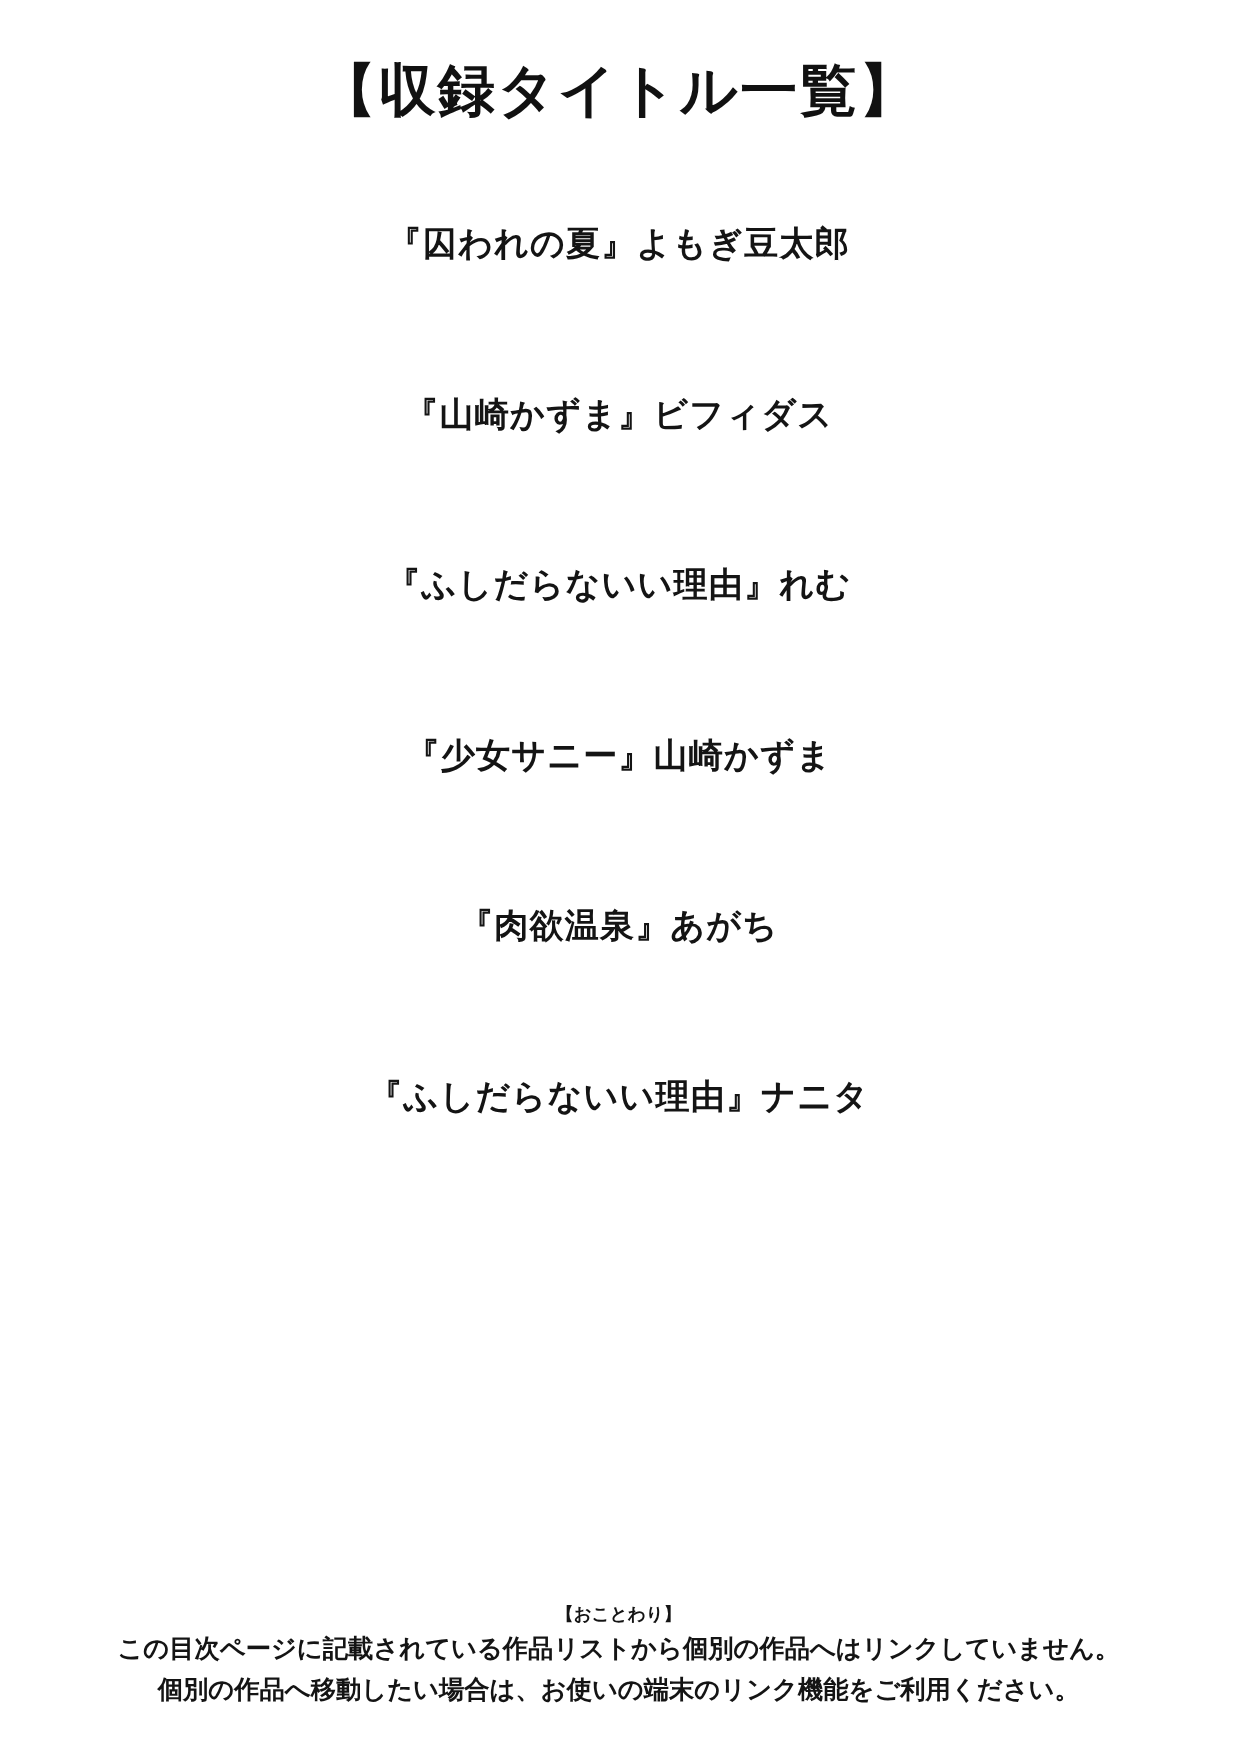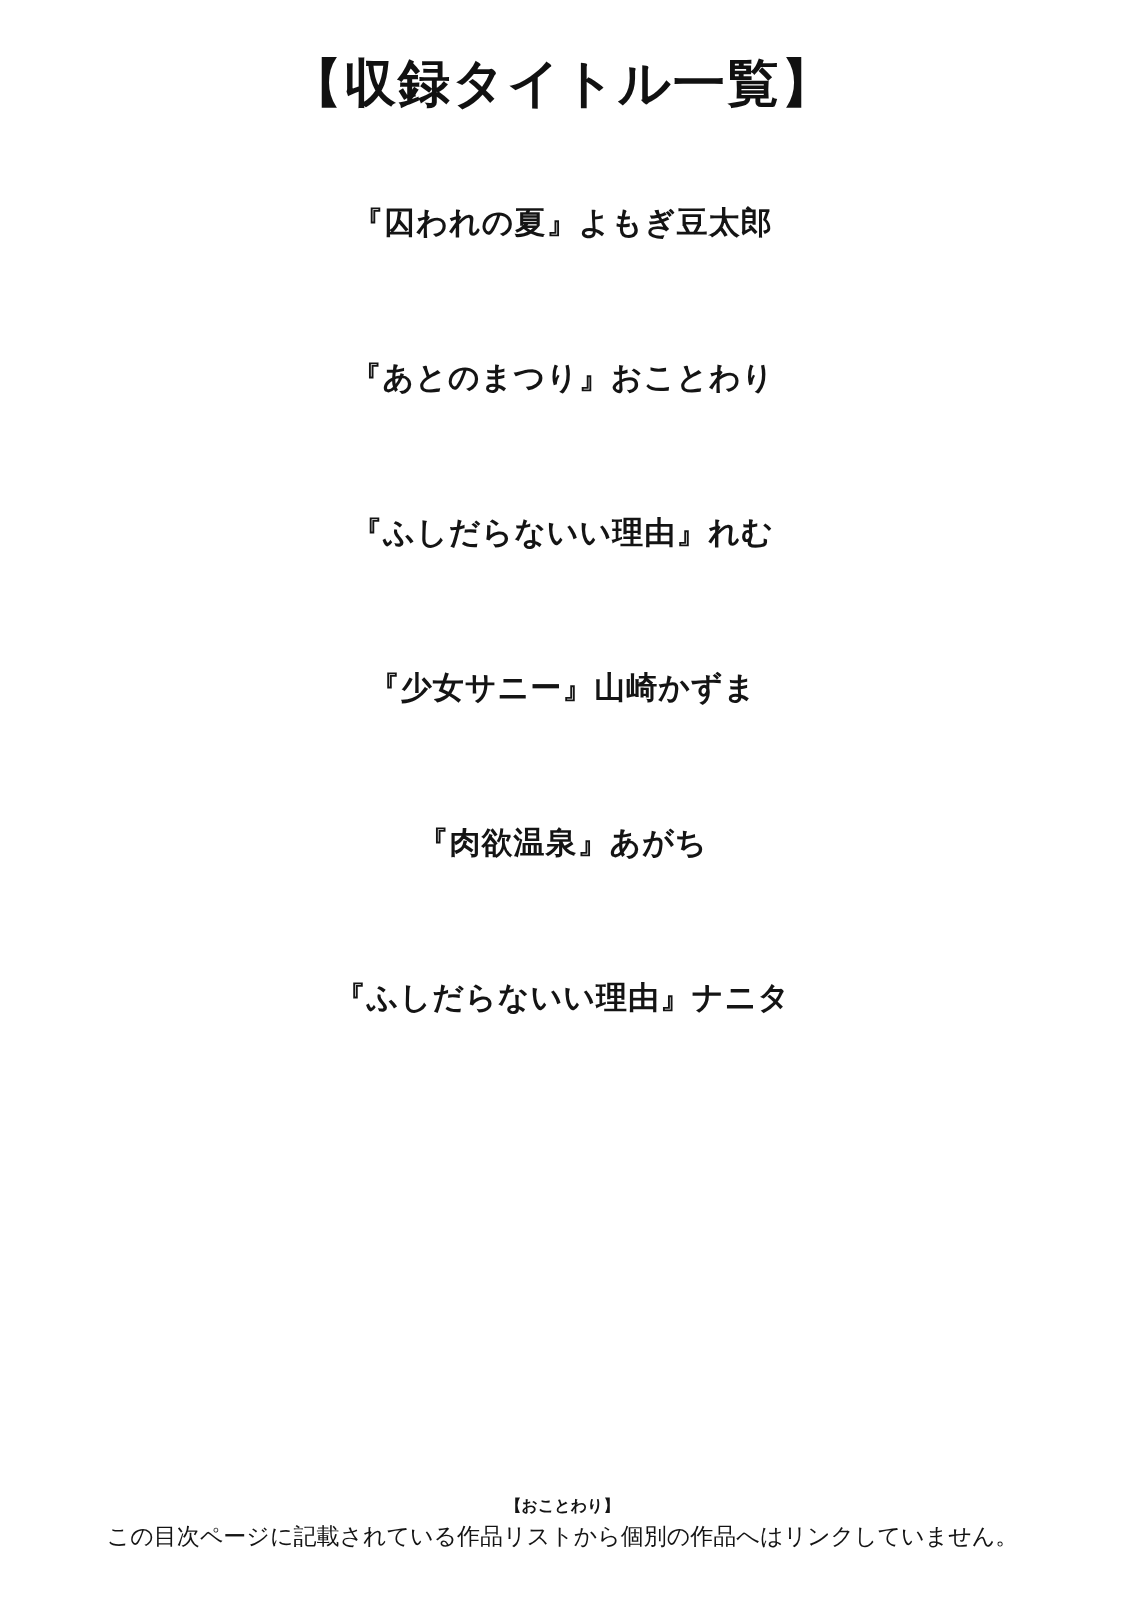--- a/index.html
+++ b/index.html
@@ -64,40 +64,41 @@
   }
   .notice-heading {
     font-size: 16px;
     font-weight: 700;
     line-height: 1.5;
     color: #141414;
     font-family: "DejaVu Serif", "Liberation Serif", serif;
   }
   .notice-line {
     font-size: 23px;
-    font-weight: 400;
+    font-weight: 700;
     line-height: 1.65;
     color: #141414;
     font-family: "DejaVu Serif", "Liberation Serif", serif;
   }
 </style>
 </head>
 <body>
 
 <div class="page">
 
   <h1 class="page-title">【収録タイトル一覧】</h1>
 
   <div class="title-list">
     <div class="title-entry">『囚われの夏』よもぎ豆太郎</div>
-    <div class="title-entry">『あとのまつり』おことわり</div>
+    <div class="title-entry">『山崎かずま』ビフィダス</div>
     <div class="title-entry">『ふしだらないい理由』れむ</div>
     <div class="title-entry">『少女サニー』山崎かずま</div>
     <div class="title-entry">『肉欲温泉』あがち</div>
     <div class="title-entry">『ふしだらないい理由』ナニタ</div>
   </div>
 
   <div class="notice">
     <div class="notice-heading">【おことわり】</div>
     <div class="notice-line">この目次ページに記載されている作品リストから個別の作品へはリンクしていません。</div>
+    <div class="notice-line">個別の作品へ移動したい場合は、お使いの端末のリンク機能をご利用ください。</div>
   </div>
 
 </div>
 
 </body></html>

